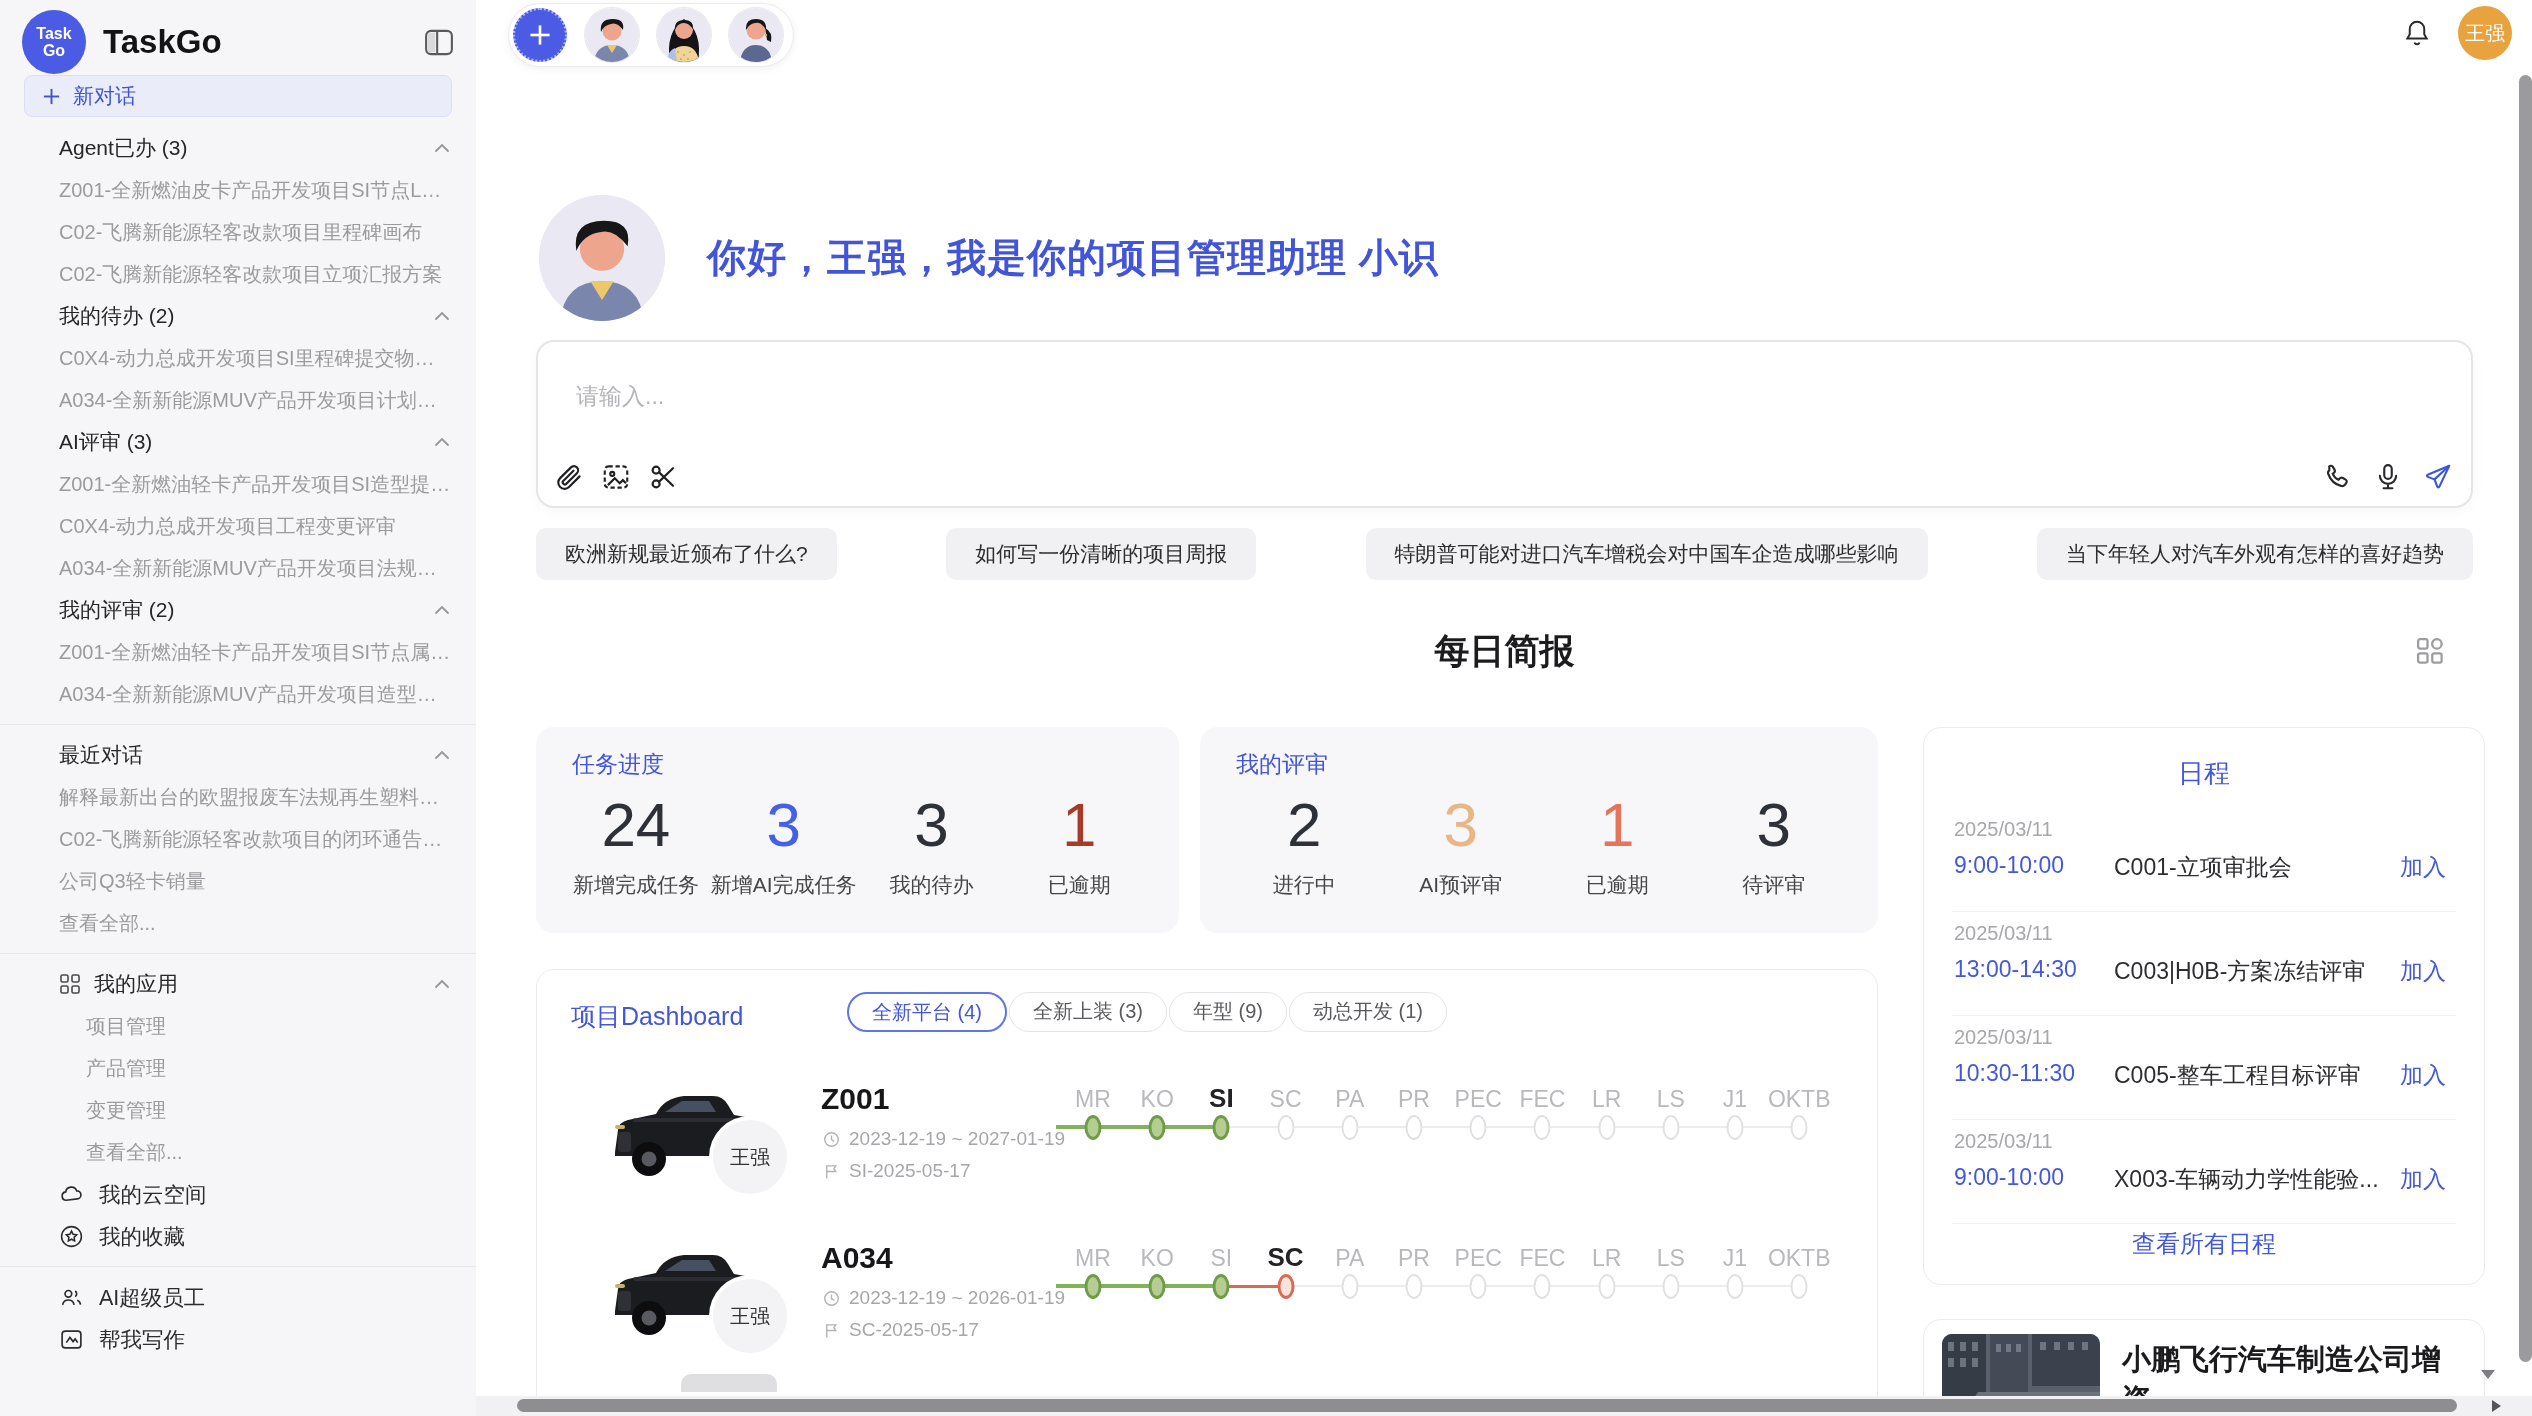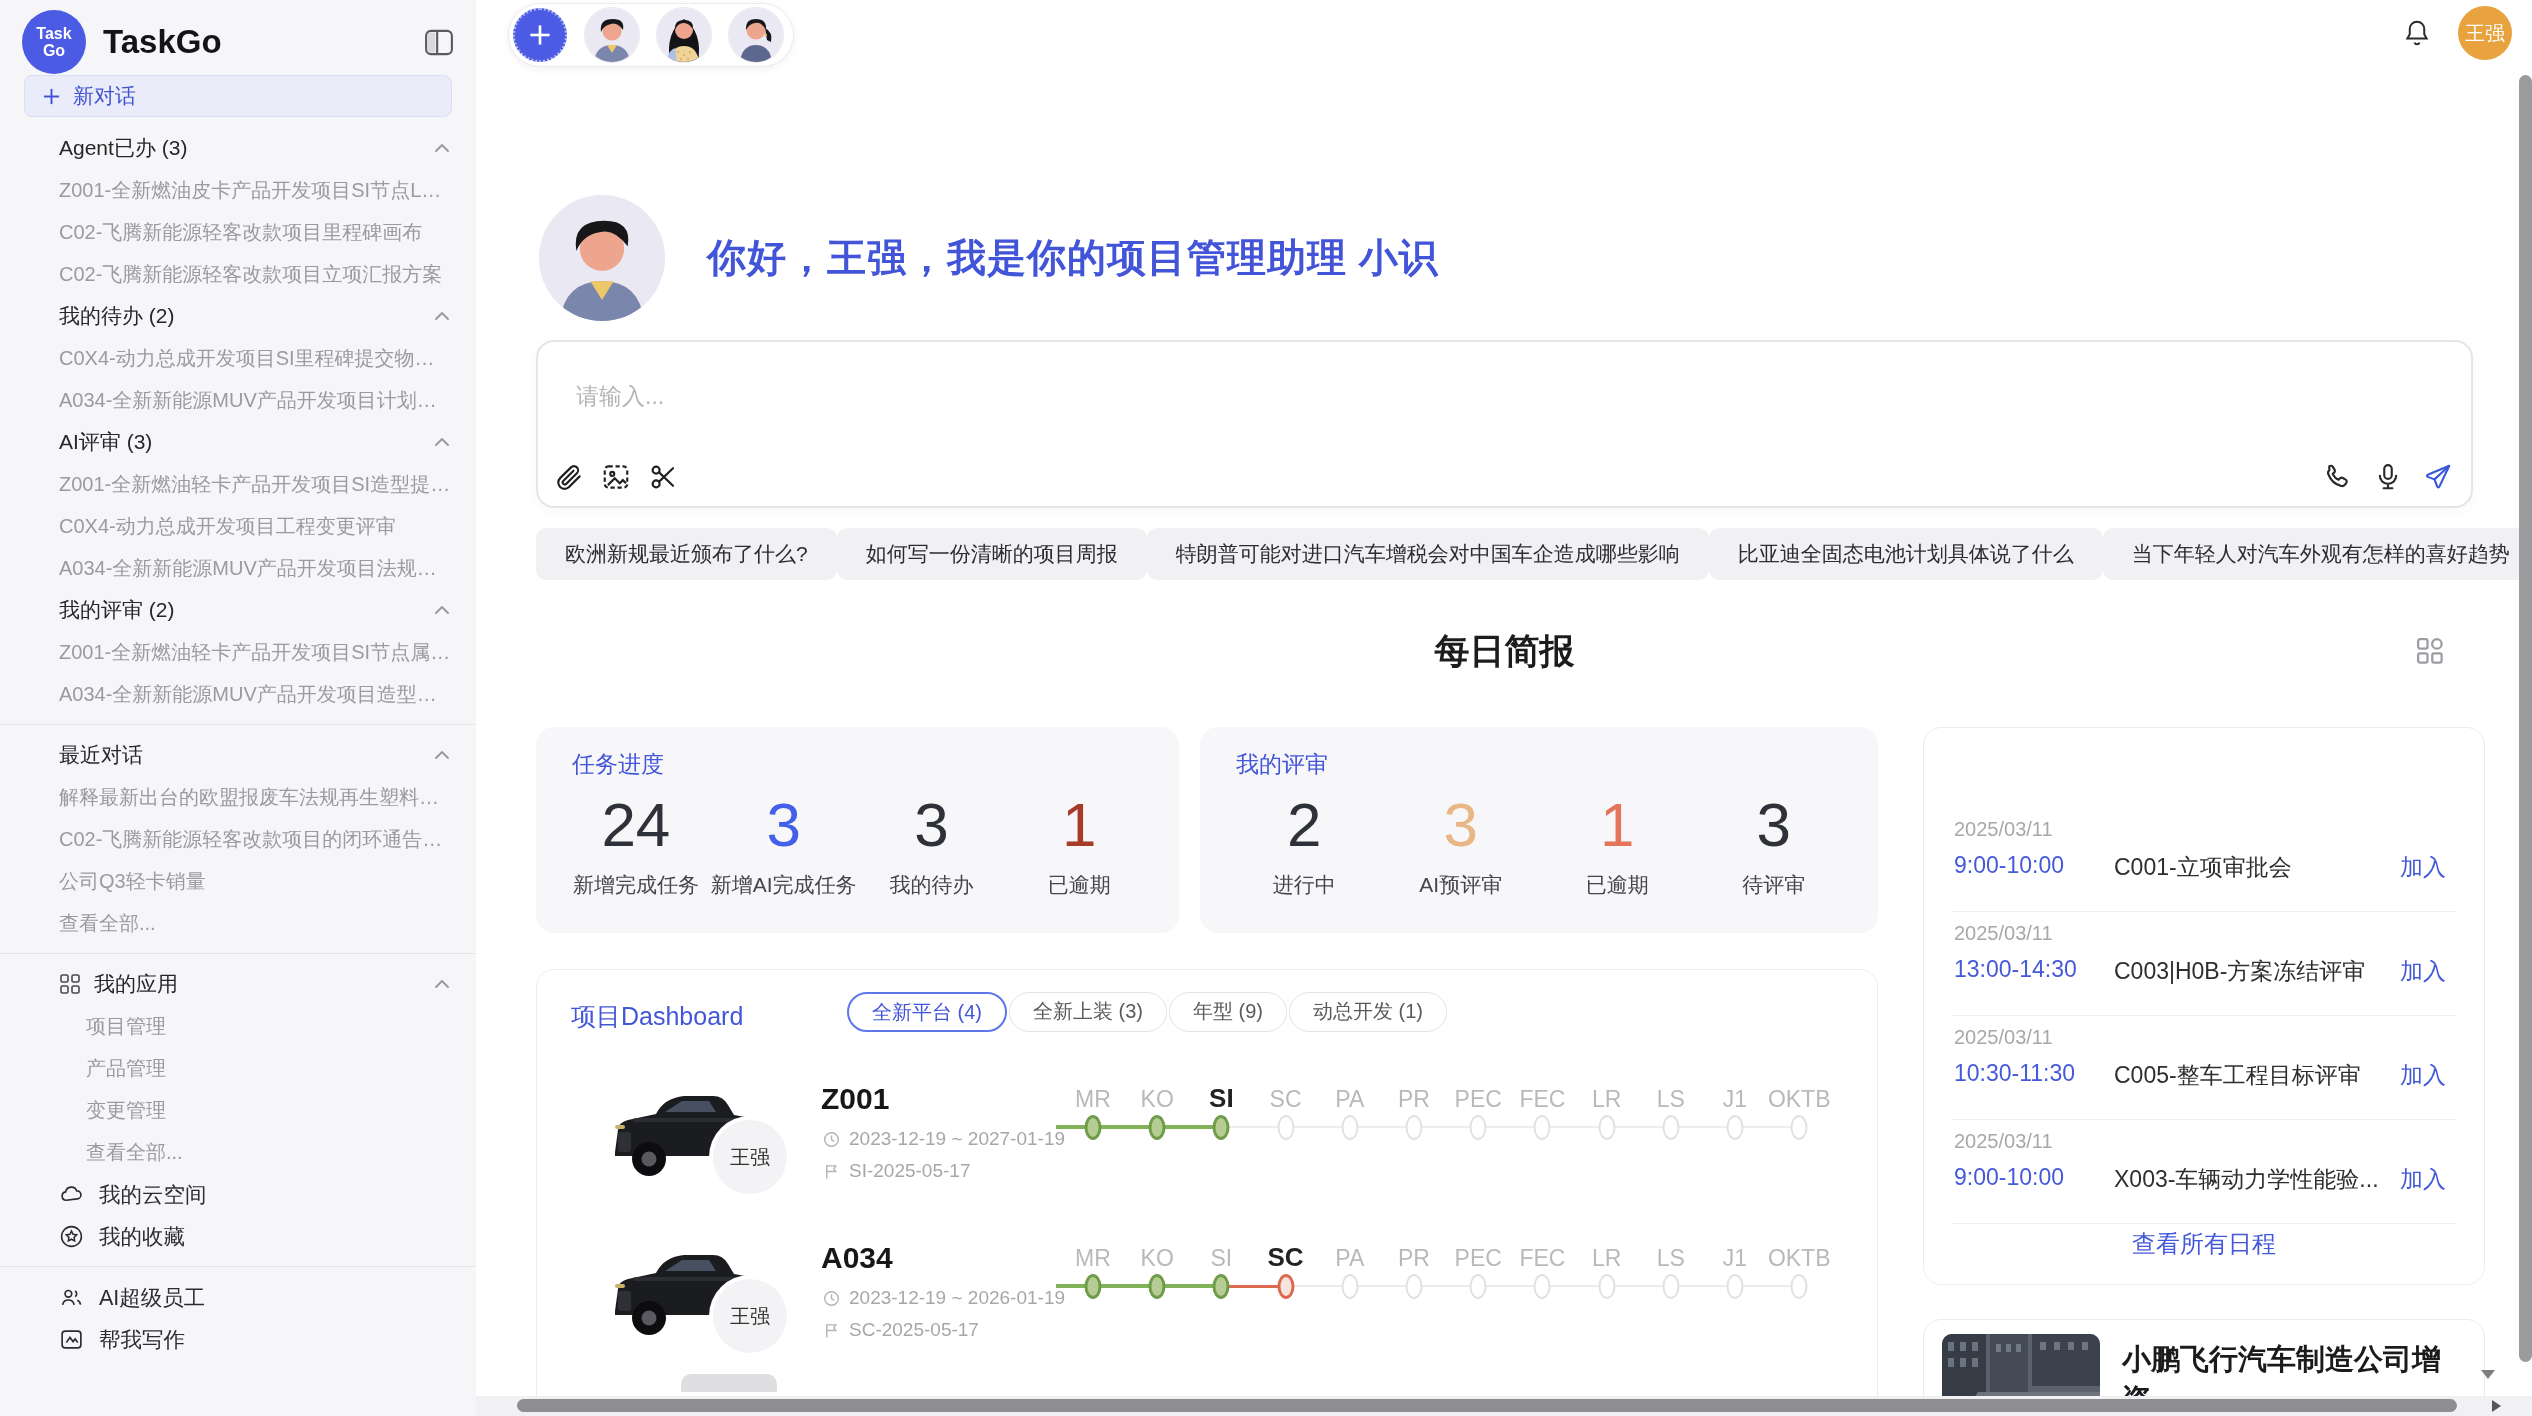--- a/index.html
+++ b/index.html
@@ -414,21 +414,20 @@
               <path d="M9.2 13.9 21 3"></path>
           </svg>
           </span>
       </div>
     </section>
 
     <div class="chips" id="chips">
         <div class="chip">欧洲新规最近颁布了什么?</div>
         <div class="chip">如何写一份清晰的项目周报</div>
         <div class="chip">特朗普可能对进口汽车增税会对中国车企造成哪些影响</div>
-        <div class="chip">比亚迪全固态电池计划具体说了什么</div>
         <div class="chip">当下年轻人对汽车外观有怎样的喜好趋势</div>
       </div>
 
     <div class="brief-row">
       <span class="brief-title">每日简报</span>
       <span class="icon brief-grid">
         <svg viewBox="0 0 24 24" fill="none" stroke="currentColor" stroke-width="1.8">
           <rect x="2.5" y="2.5" width="7.5" height="7.5" rx="1.5"></rect>
             <circle cx="17.5" cy="6.3" r="3.8"></circle>
           <rect x="2.5" y="13.8" width="7.5" height="7.5" rx="1.5"></rect>
@@ -625,20 +624,21 @@
             <div class="ms-label" style="left: 1198px;">J1</div>
             <div class="ms-node" style="left: 1198px;"></div>
             <div class="ms-label" style="left: 1262.2px;">OKTB</div>
             <div class="ms-node" style="left: 1262.2px;"></div>
           </div>
         </div>
       <div class="sliver"></div>
     </section>
 
     <section class="schedule-card">
+      <div class="sch-title">日程</div>
       <div class="sch-items" id="sch-items">
           <div class="sch-item">
             <div class="sch-date">2025/03/11</div>
             <div class="sch-time">9:00-10:00</div>
             <div class="sch-name">C001-立项审批会</div>
             <div class="sch-join">加入</div>
             <div class="sch-divider"></div>
           </div>
           <div class="sch-item">
             <div class="sch-date">2025/03/11</div>

